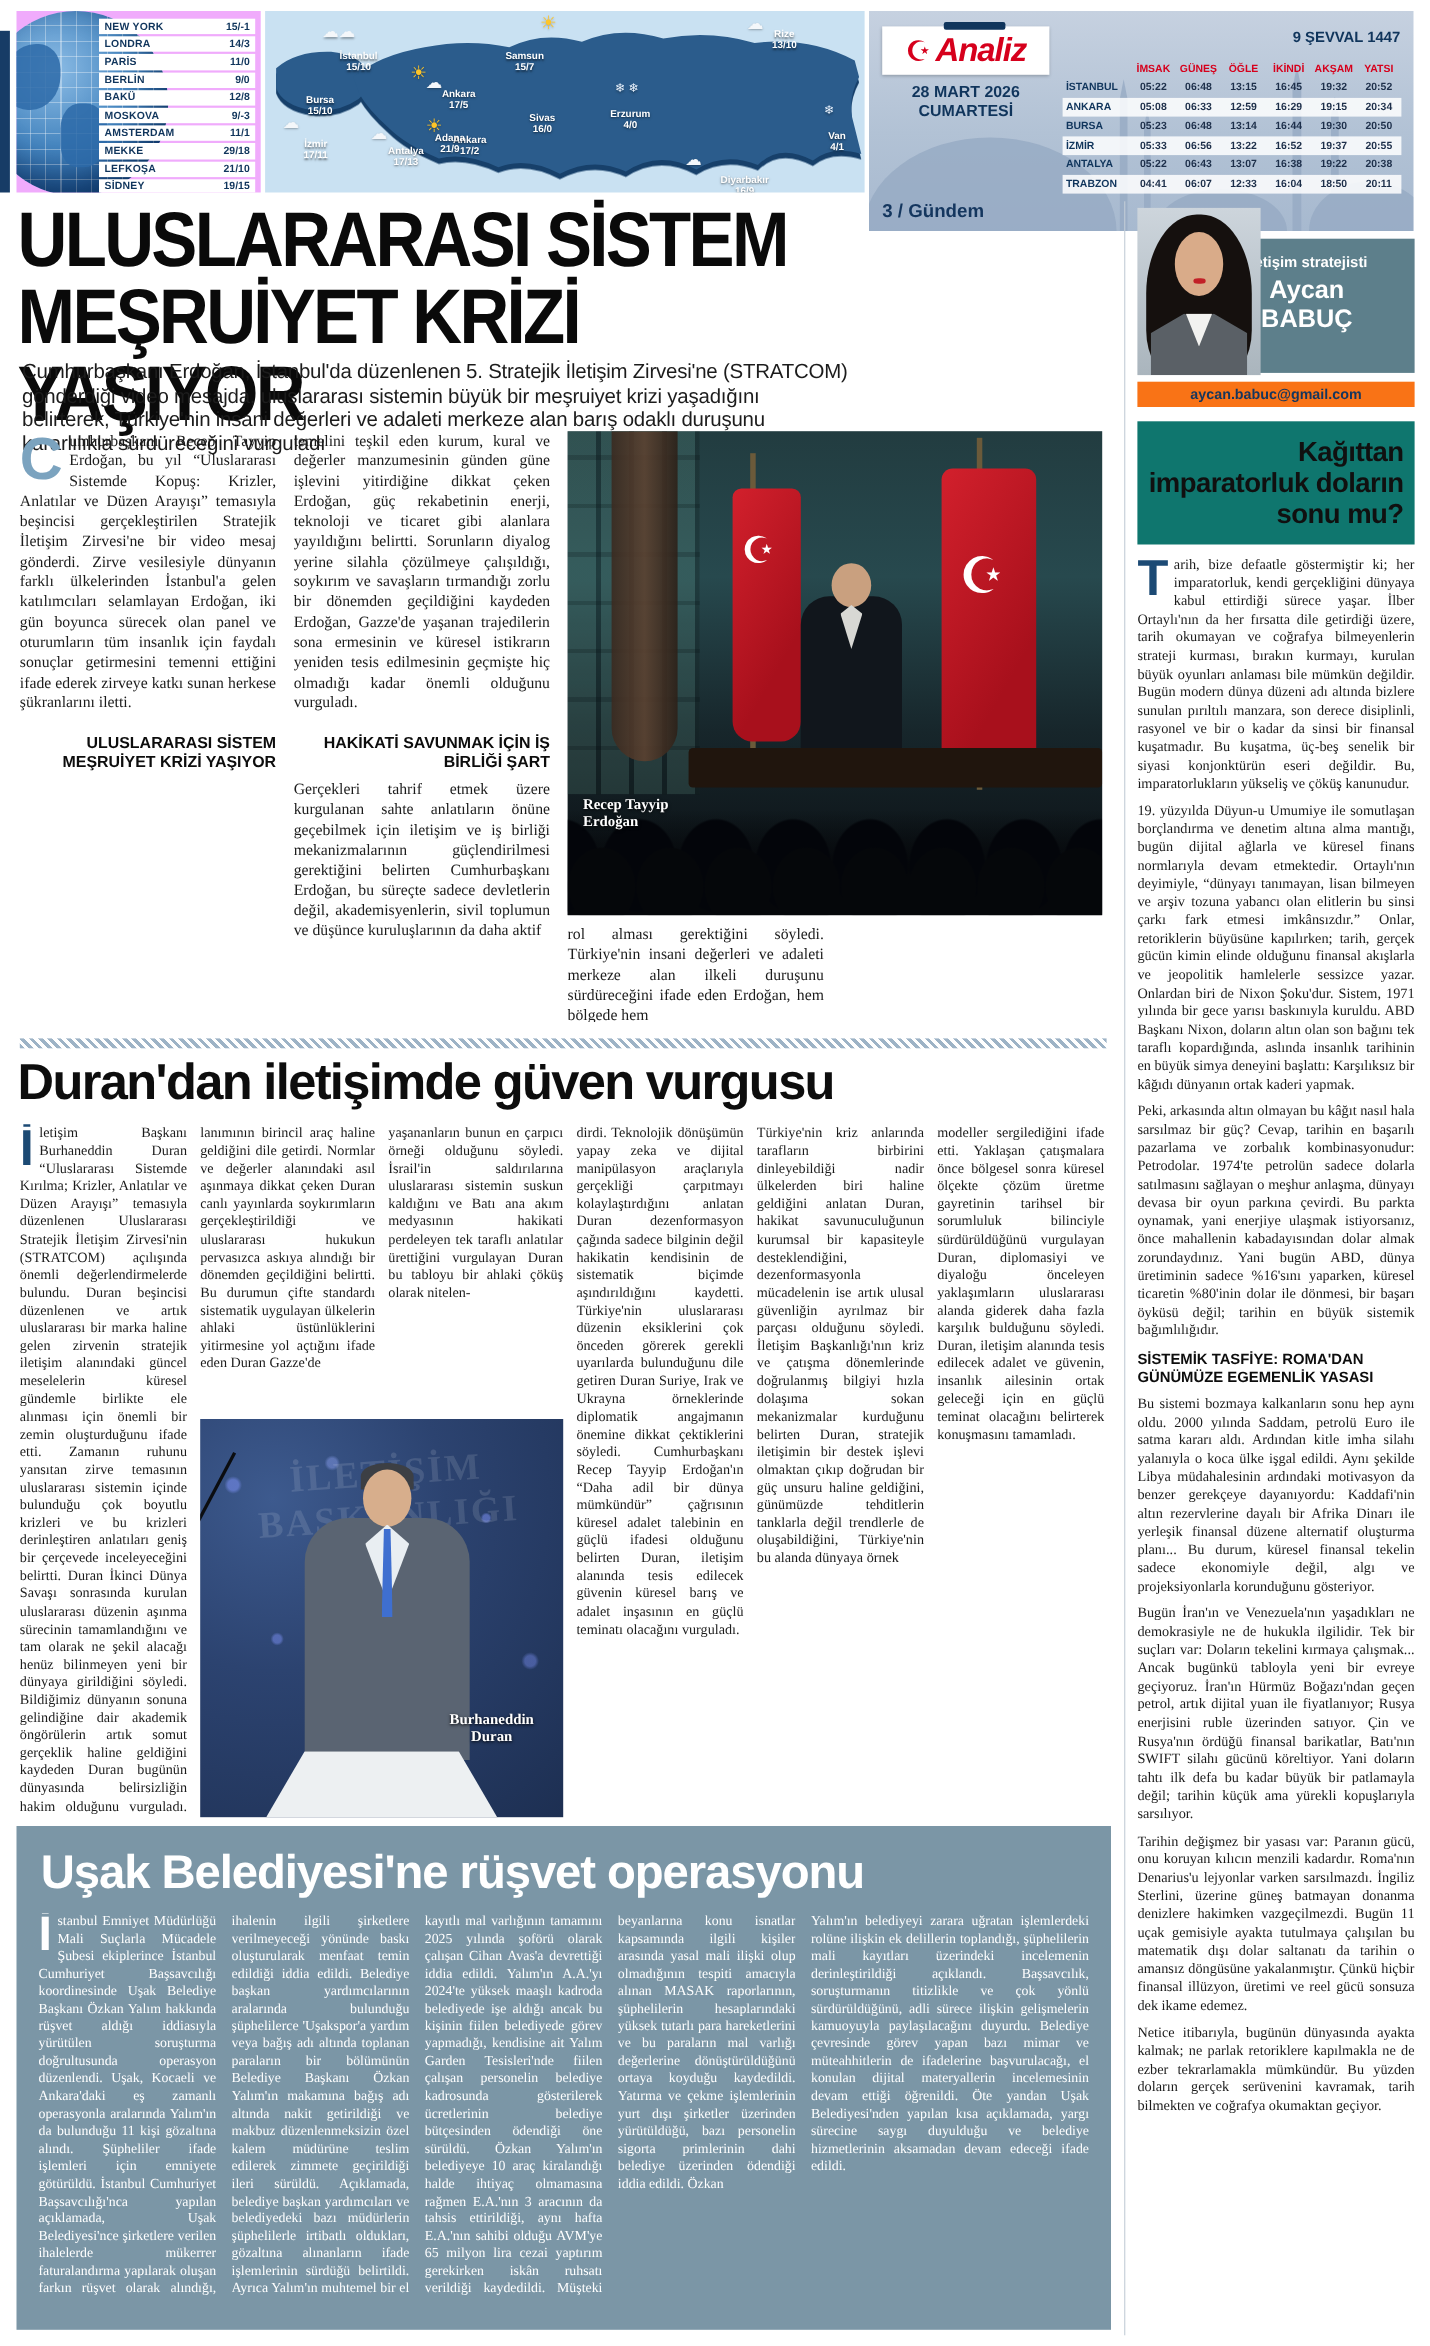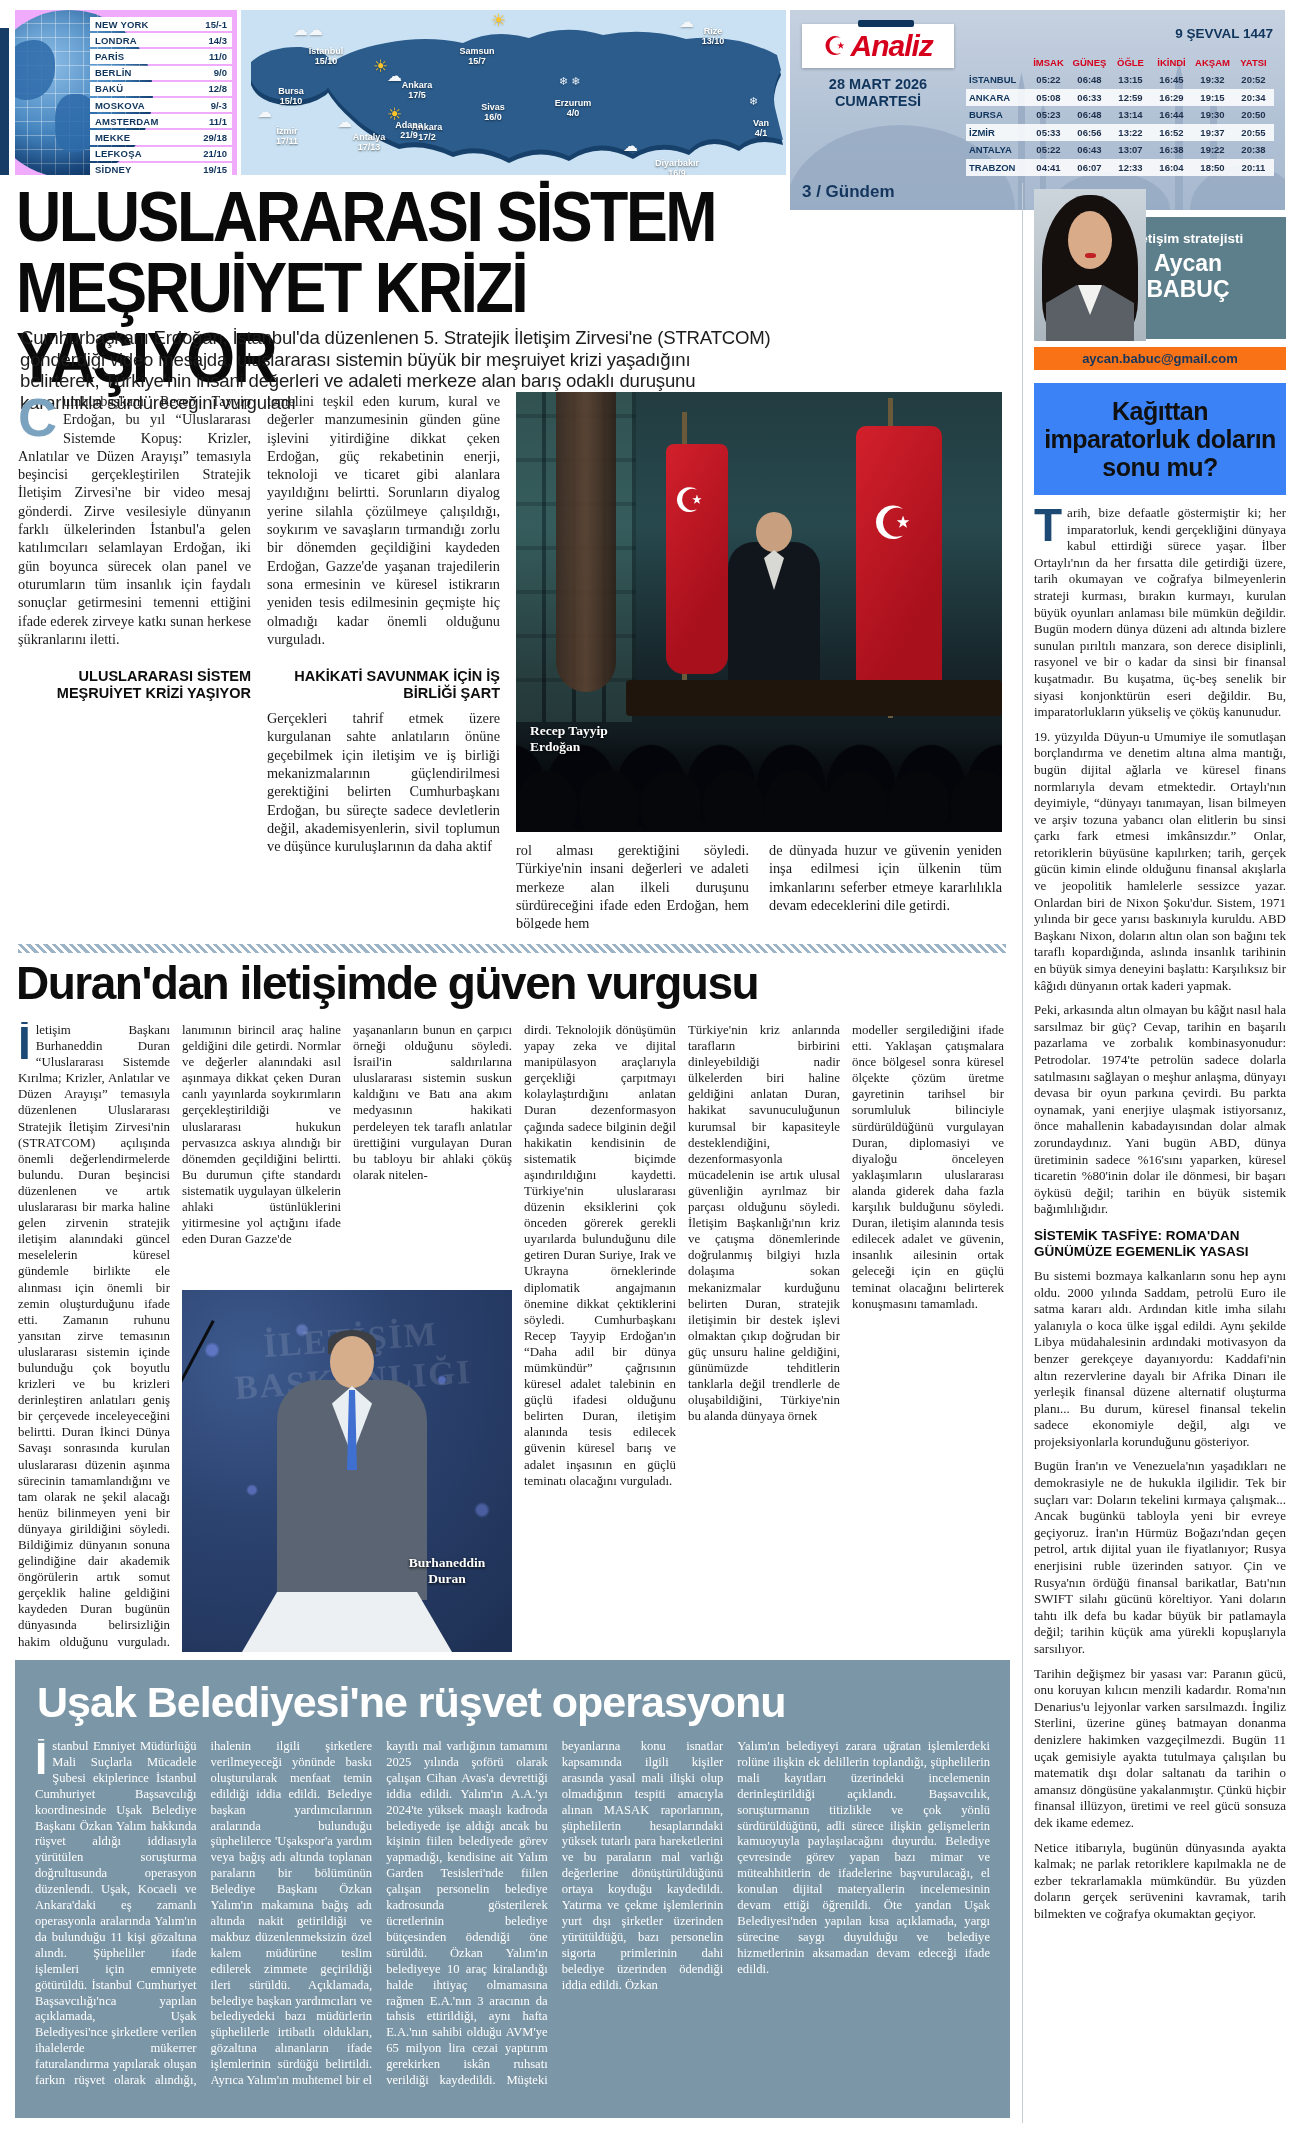--- a/index.html
+++ b/index.html
@@ -145,21 +145,21 @@
   .colphoto .hair{position:absolute;left:8px;top:6px;width:96px;height:150px;background:#15100e;
      border-radius:48% 48% 30% 30%;}
   .colphoto .face{position:absolute;left:34px;top:22px;width:44px;height:58px;background:#d9ab89;border-radius:50%;}
   .colphoto .lips{position:absolute;left:51px;top:64px;width:11px;height:5px;background:#c22027;border-radius:40%;}
   .colphoto .blazer{position:absolute;left:12px;top:96px;width:88px;height:60px;background:#5a6066;
      clip-path:polygon(0 30%,35% 0,50% 14%,65% 0,100% 30%,100% 100%,0 100%);}
   .colphoto .vshirt{position:absolute;left:44px;top:96px;width:24px;height:30px;background:#f2f2f0;
      clip-path:polygon(0 0,100% 0,50% 100%);}
   .emailbar{position:absolute;left:0;top:164px;right:0;height:23px;background:#f97316;
      display:flex;align-items:center;justify-content:center;color:#14365e;font-weight:bold;font-size:13px;}
-  .coltitle{margin-top:8px;background:#3b82f6;padding:14px 10px;text-align:center;
+  .coltitle{margin-top:8px;background:#0f766e;padding:14px 10px;text-align:right;
      font-weight:900;font-size:25px;line-height:28px;color:#101010;letter-spacing:-.5px;}
   .colbody{margin-top:10px;height:1528px;overflow:hidden;font-size:13px;line-height:16.6px;}
   .colbody p{margin:0 0 8px 0;text-indent:0;}
   .dropcapT{float:left;font-family:"Liberation Sans",sans-serif;font-weight:bold;color:#1c4a74;
      font-size:46px;line-height:37px;padding:2px 5px 0 0;}
   .colsub{font-family:"Liberation Sans",sans-serif;font-weight:800;font-size:13.5px;line-height:16px;
      color:#0d0d0d;margin:10px 0 8px 0;text-align:left;}
 </style>
 </head>
 <body>
@@ -414,21 +414,20 @@
         <div class="fig1">
             <span class="head"></span>
             <span class="shirt"></span>
           </div>
         <div class="desk1"></div>
         <div class="crowd"></div>
         <div class="cap1">Recep Tayyip Erdoğan</div>
       </div>
       <div class="under-photo">
         <div class="upcol">rol alması gerektiğini söyledi. Türkiye'nin insani değerleri ve adaleti merkeze alan ilkeli duruşunu sürdüreceğini ifade eden Erdoğan, hem bölgede hem</div>
-        <div class="upcol">de dünyada huzur ve güvenin yeniden inşa edilmesi için ülkenin tüm imkanlarını seferber etmeye kararlılıkla devam edeceklerini dile getirdi.</div>
       </div>
     </div>
   </div>
 
   <div class="hatch"></div>
   <div class="d-head">Duran'dan iletişimde güven vurgusu</div>
 
   <div class="d-body serif">
     <div class="dcol">
       <p style="margin:0;"><span class="dropcap2">İ</span><span>letişim Başkanı Burhaneddin Duran “Uluslararası Sistemde Kırılma; Krizler, Anlatılar ve Düzen Arayışı” temasıyla düzenlenen Uluslararası Stratejik İletişim Zirvesi'nin (STRATCOM) açılışında önemli değerlendirmelerde bulundu. Duran beşincisi düzenlenen ve artık uluslararası bir marka haline gelen zirvenin stratejik iletişim alanındaki güncel meselelerin küresel gündemle birlikte ele alınması için önemli bir zemin oluşturduğunu ifade etti. Zamanın ruhunu yansıtan zirve temasının uluslararası sistemin içinde bulunduğu çok boyutlu krizleri ve bu krizleri derinleştiren anlatıları geniş bir çerçevede inceleyeceğini belirtti. Duran İkinci Dünya Savaşı sonrasında kurulan uluslararası düzenin aşınma sürecinin tamamlandığını ve tam olarak ne şekil alacağı henüz bilinmeyen yeni bir dünyaya girildiğini söyledi. Bildiğimiz dünyanın sonuna gelindiğine dair akademik öngörülerin artık somut gerçeklik haline geldiğini kaydeden Duran bugünün dünyasında belirsizliğin hakim olduğunu vurguladı. Çifte standardın gizlenemeyecek ölçüde görünür hale geldiği bu tablonun geçici bir dalgalanma değil derin ve yapısal bir dönüşüme işaret ettiğini belirten Duran uluslararası sistemde uzlaşı ve diplomasinin geri plana itilerek güç kul-</span></p>

